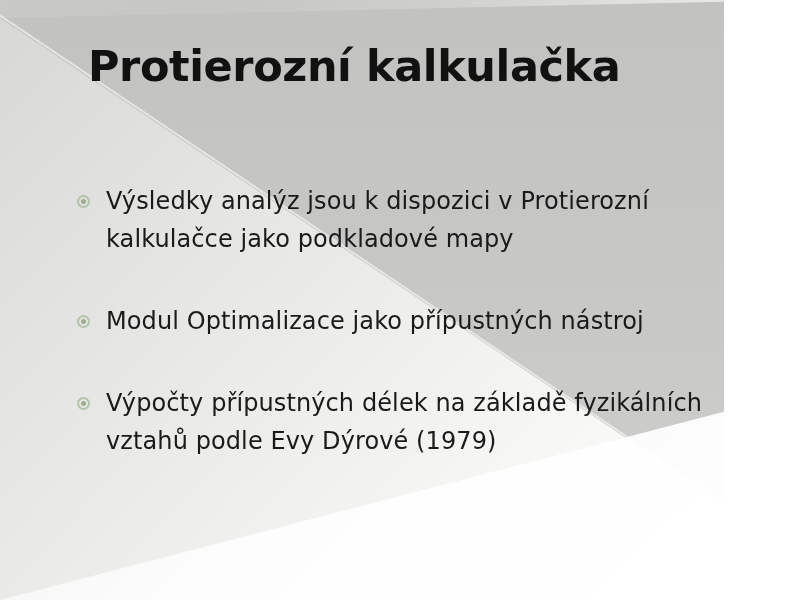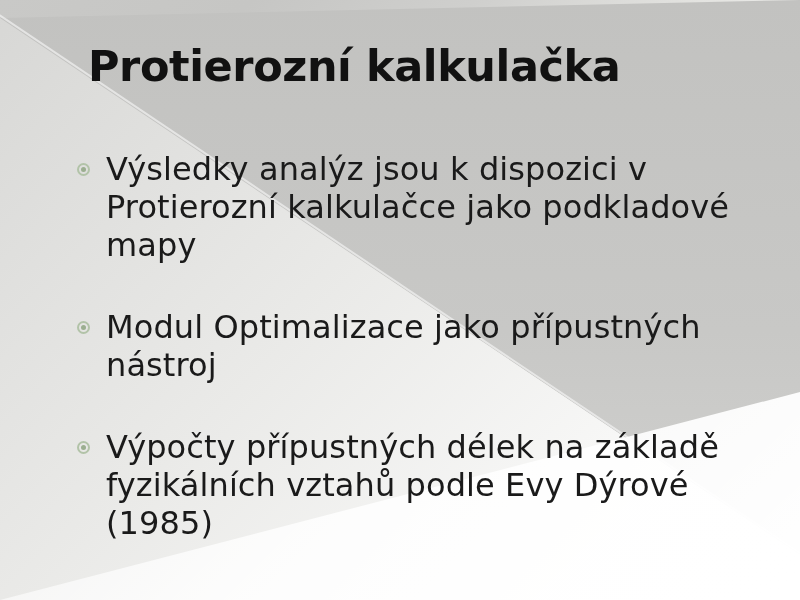--- a/index.html
+++ b/index.html
@@ -4,21 +4,21 @@
 <title>Protierozní kalkulačka</title>
 <style>
   html, body {
     margin: 0;
     padding: 0;
     background: #ffffff;
   }
 
   .slide {
     position: relative;
-    width: 800px;
+    width: 724px;
     height: 600px;
     overflow: hidden;
     font-family: "DejaVu Sans", "Liberation Sans", sans-serif;
     background: #fde047;
   }
 
   
   .bg-base {
     position: absolute;
     inset: 0;
@@ -99,26 +99,27 @@
     margin: 0;
     padding: 0;
     list-style: none;
   }
 
   .bullet-item {
     position: relative;
     display: block;
     padding-left: 34px;
     margin-bottom: 44px;
-    font-size: 32px;
+    font-size: 24px;
     line-height: 38px;
     color: #1a1a1a;
     font-weight: normal;
     letter-spacing: 0.1px;
     font-family: "DejaVu Sans", "Liberation Sans", sans-serif;
+    margin-top: 32px;
   }
 
   .bullet-item:last-child { margin-bottom: 0; }
 
   
   .bullet-marker {
     position: absolute;
     left: 5px;
     top: 13px;
     width: 13px;
@@ -167,19 +168,19 @@
         <span class="bullet-text">Výsledky analýz jsou k dispozici v Protierozní kalkulačce jako podkladové mapy</span>
       </li>
 
       <li class="bullet-item">
         <span class="bullet-marker"></span>
         <span class="bullet-text">Modul Optimalizace jako přípustných nástroj</span>
       </li>
 
       <li class="bullet-item">
         <span class="bullet-marker"></span>
-        <span class="bullet-text">Výpočty přípustných délek na základě fyzikálních vztahů podle Evy Dýrové (1985)</span>
+        <span class="bullet-text">Výpočty přípustných délek na základě fyzikálních vztahů podle Evy Dýrové (1979)</span>
       </li>
 
     </ul>
 
   </div>
 </div>
 
 </body></html>

